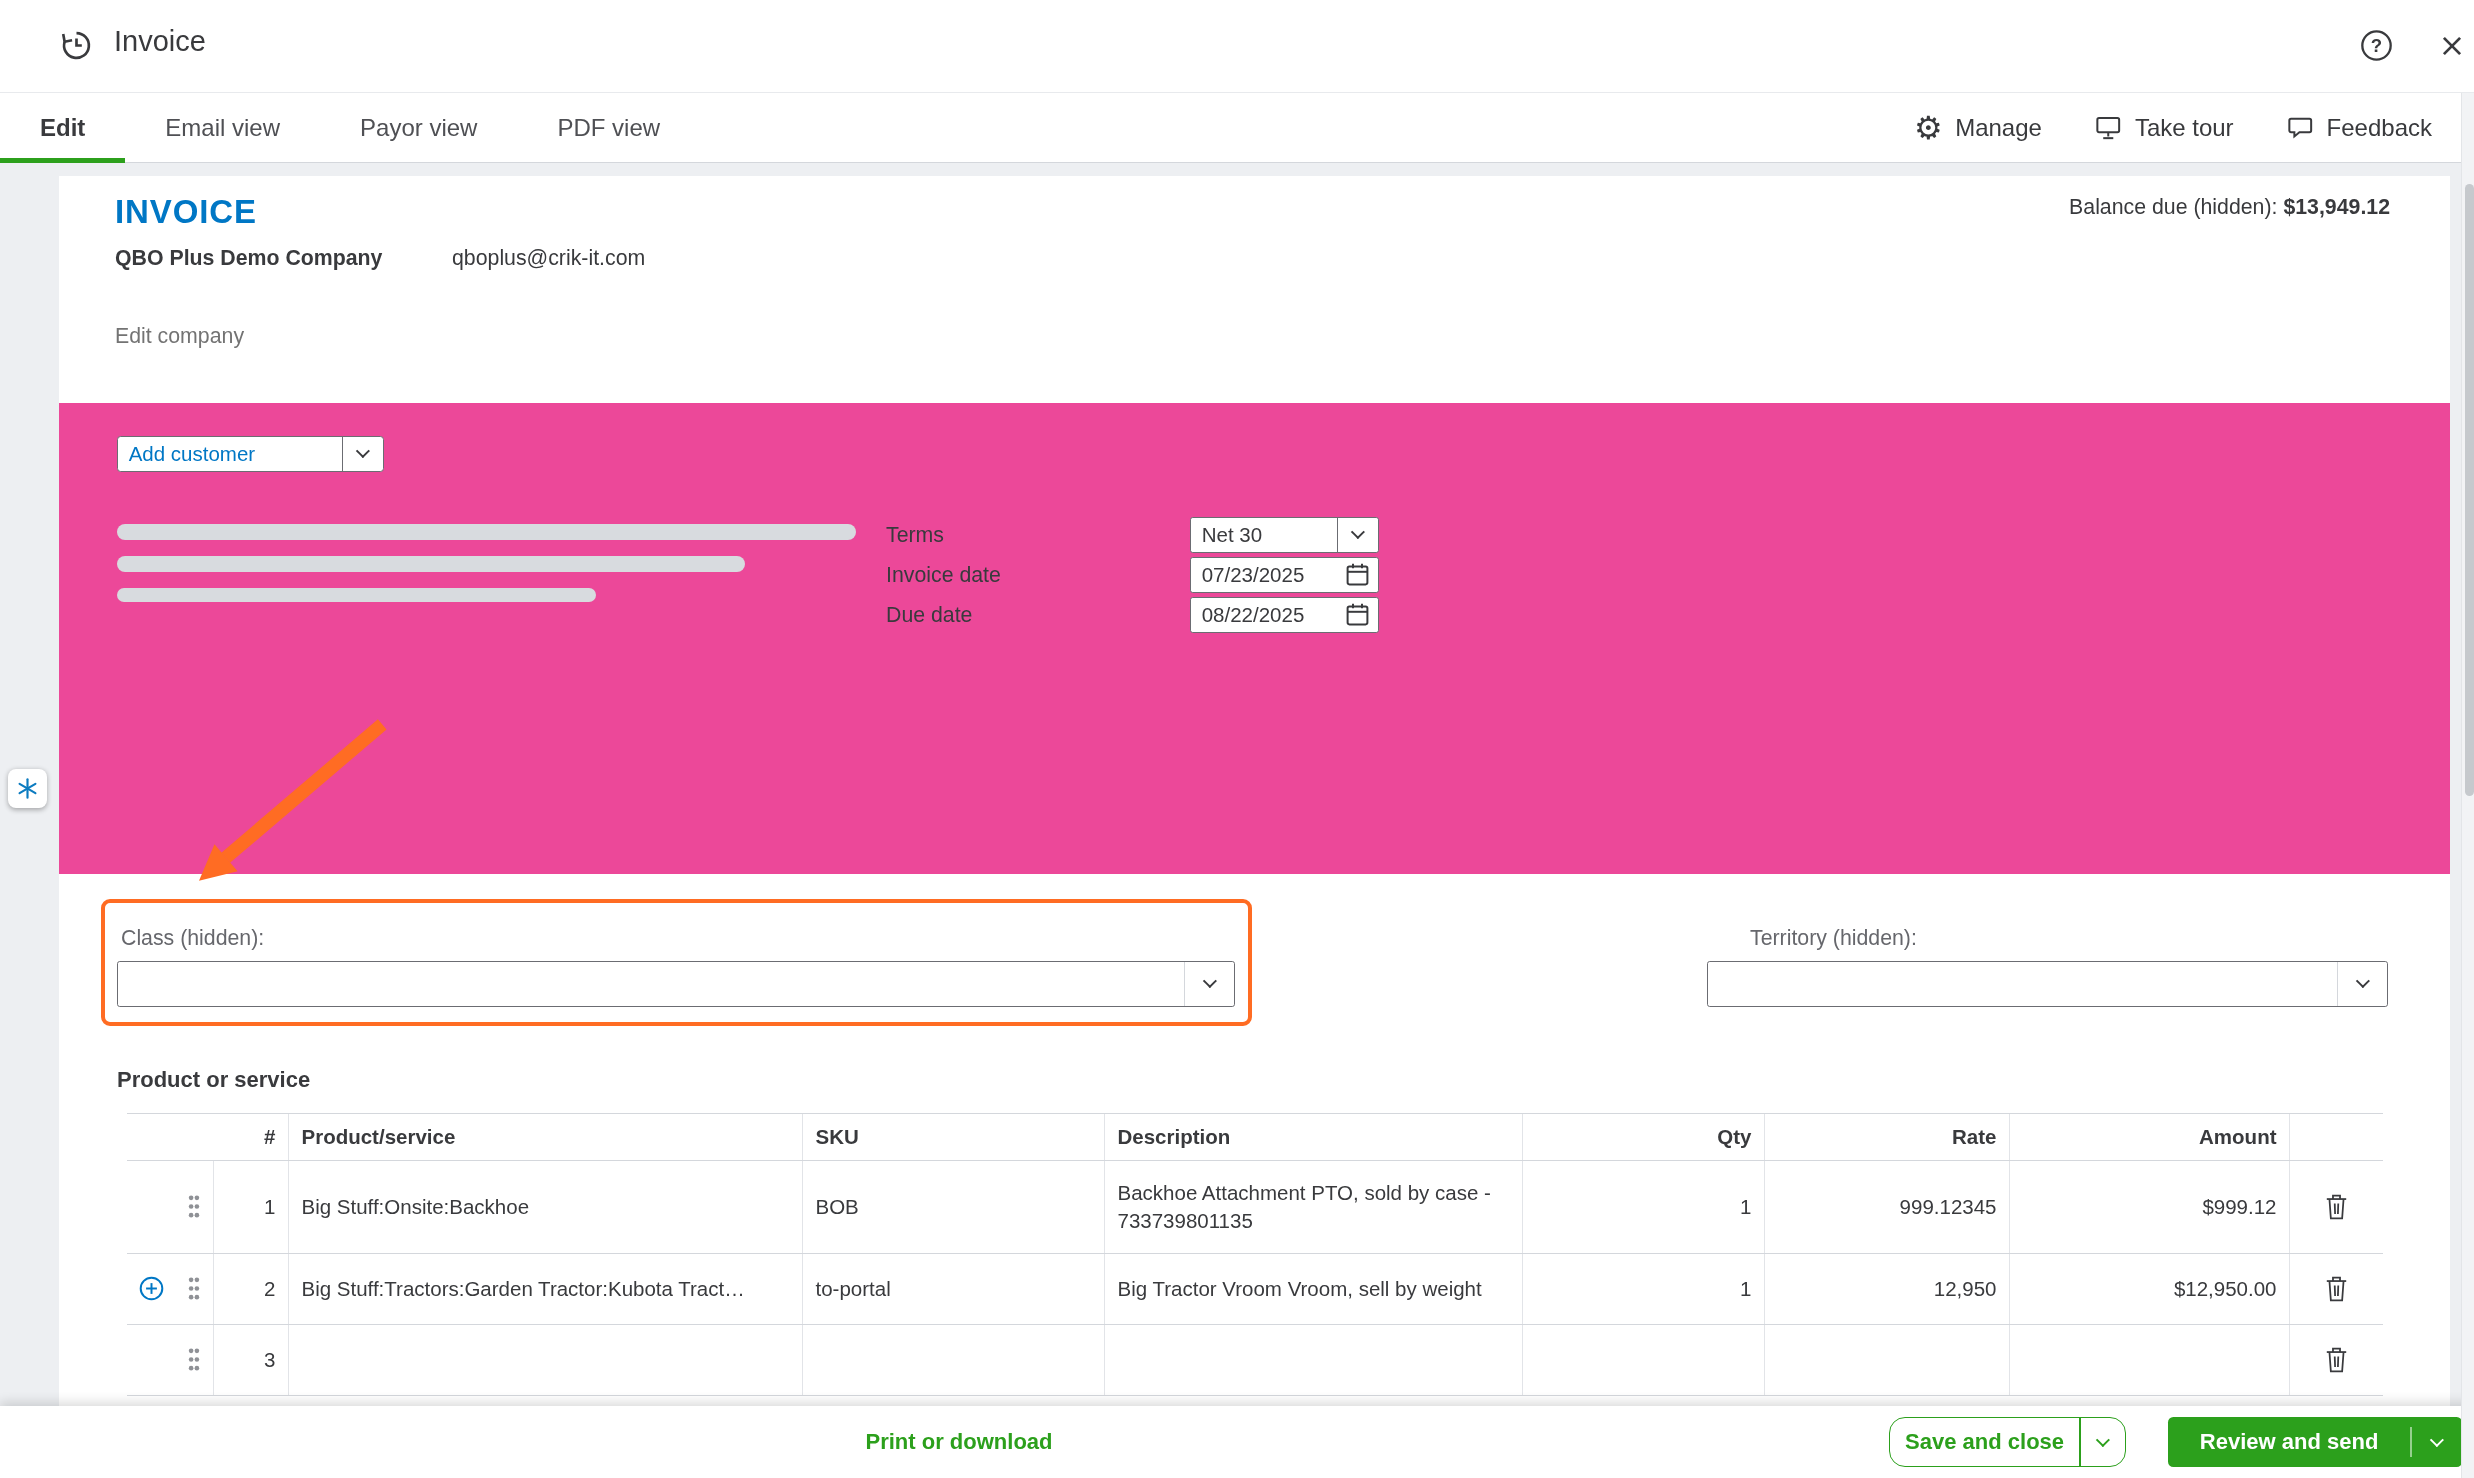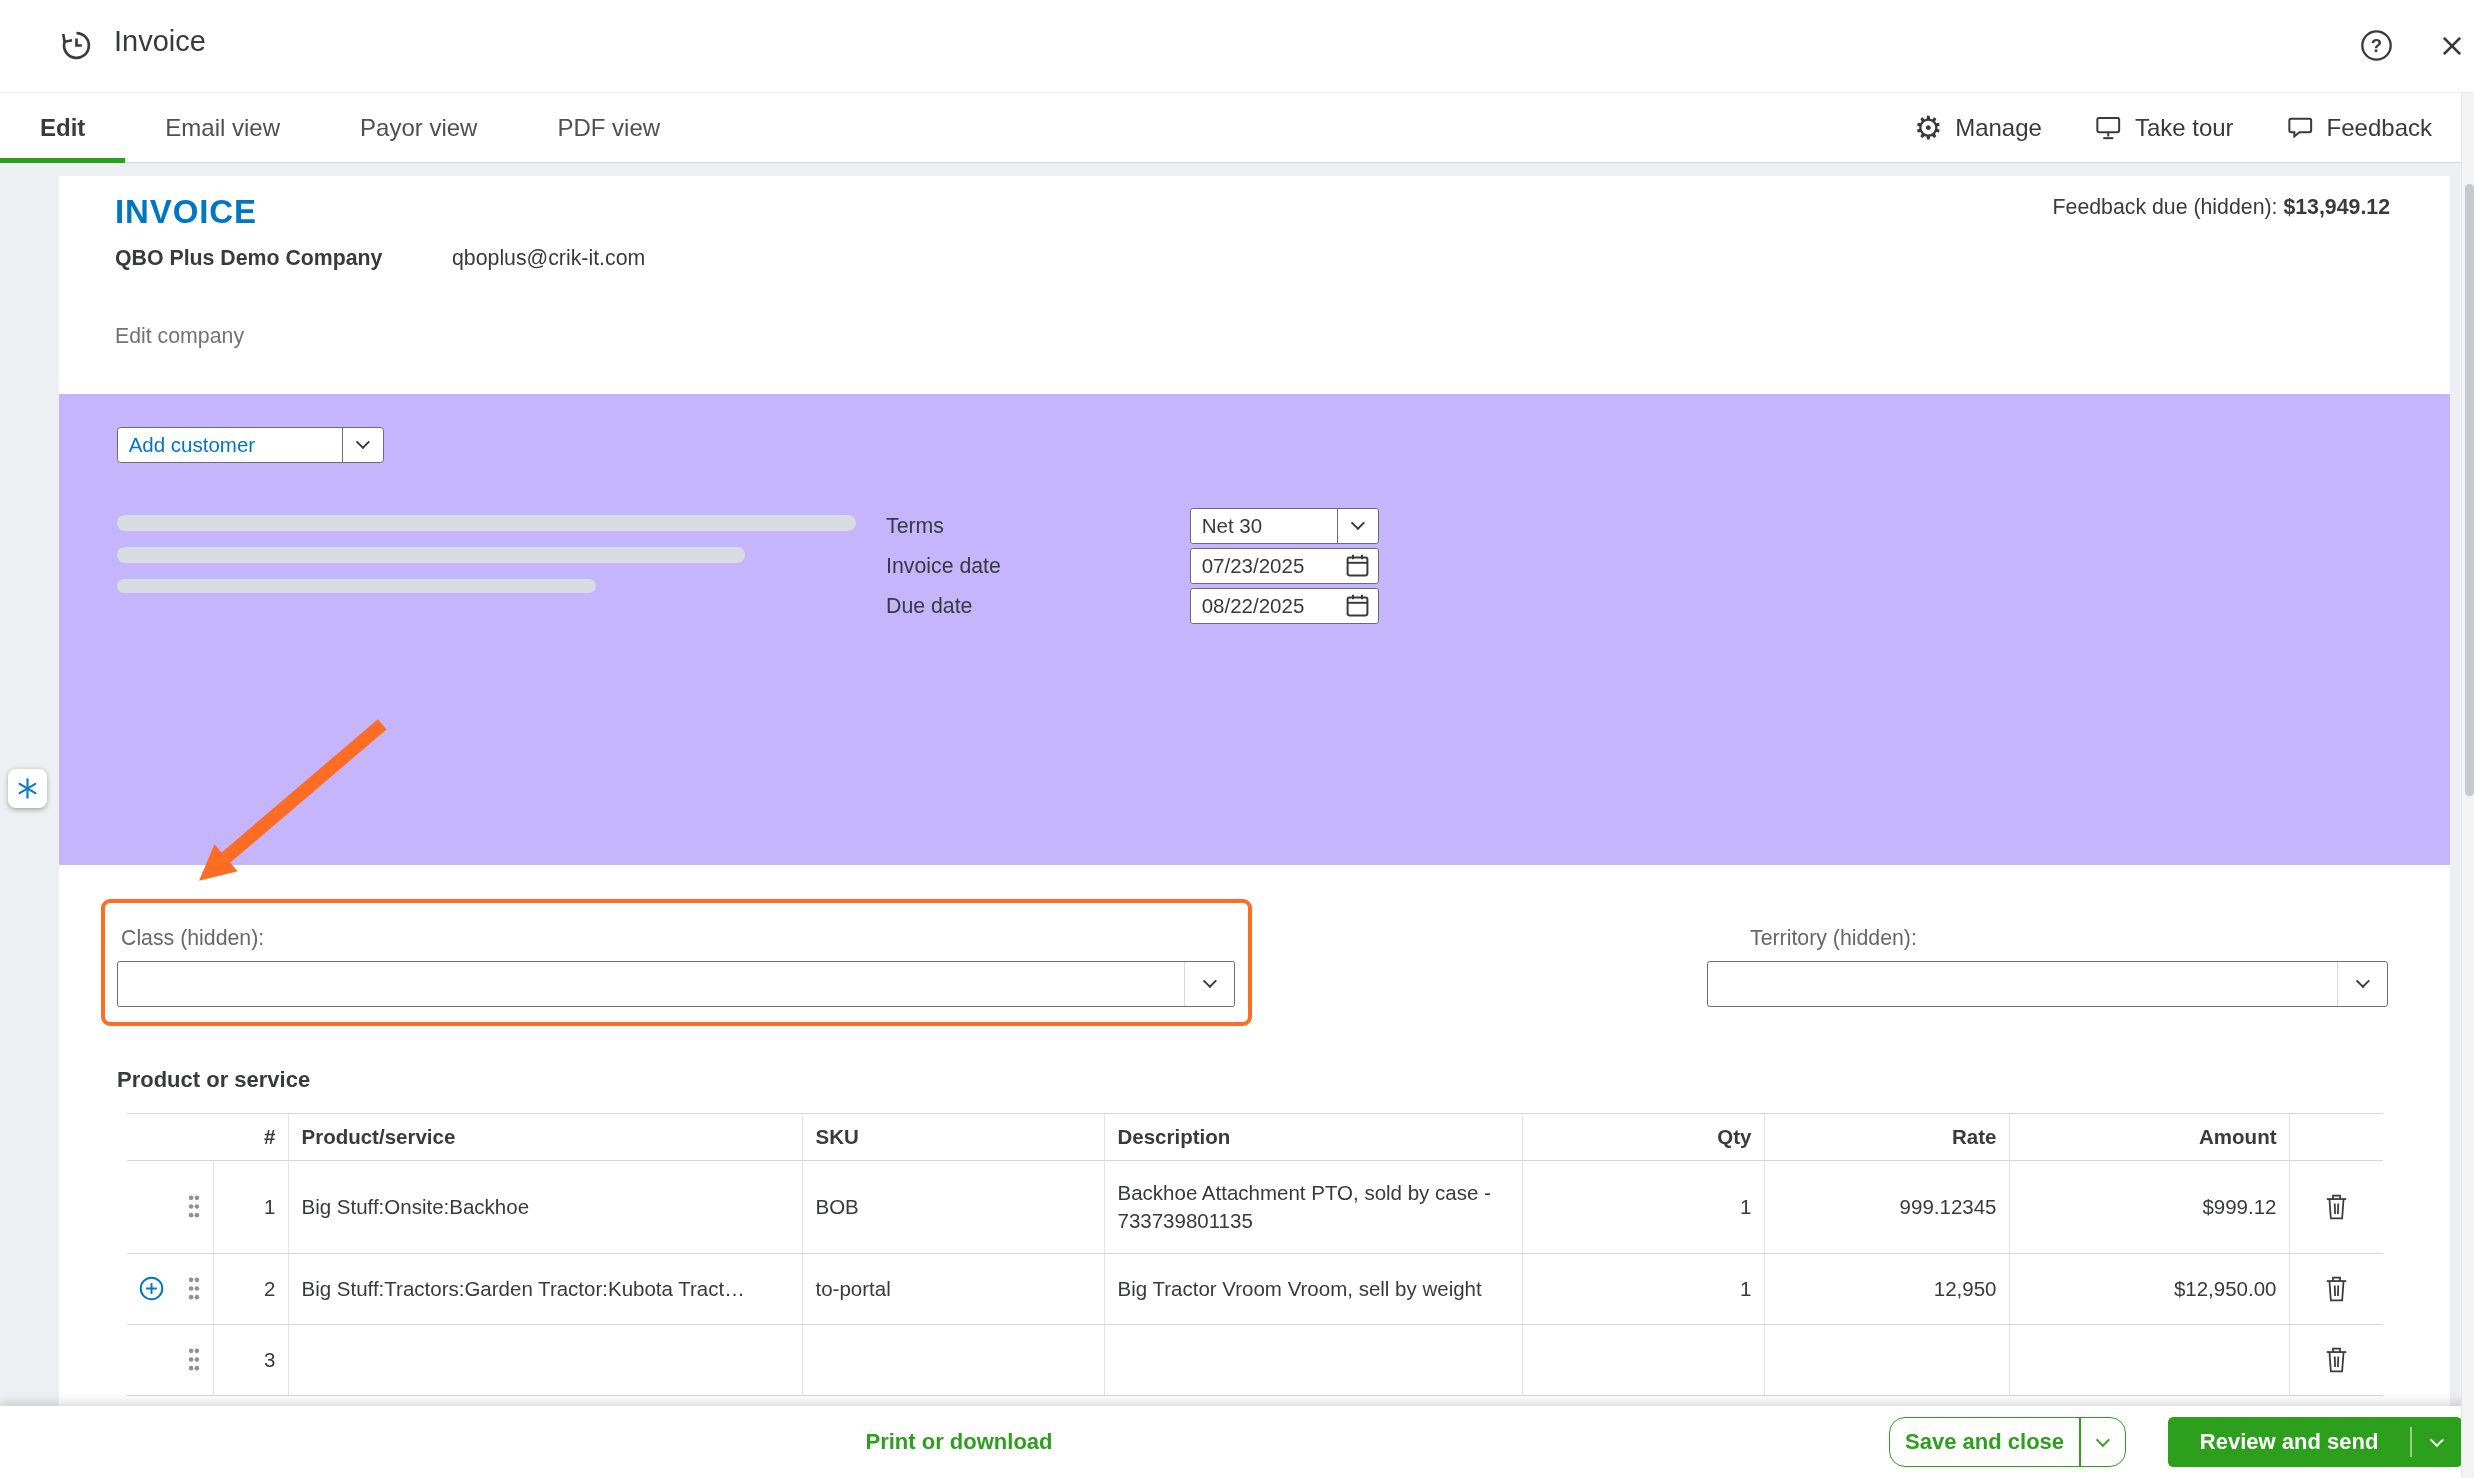--- a/index.html
+++ b/index.html
@@ -33,21 +33,21 @@
   .company-name{position:absolute;left:56px;top:70px;font-size:21.3px;font-weight:700}
   .company-email{position:absolute;left:393px;top:70px;font-size:21.3px}
   .edit-company{position:absolute;left:56px;top:148px;font-size:21.3px;color:#737373;cursor:pointer}
   .balance{position:absolute;right:60px;top:19.6px;font-size:21.3px}
   .balance b{font-weight:700}
   .logo-box{position:absolute;left:1958px;top:68px;width:371px;height:115px;border:1.8px dashed #c2c6cc;border-radius:3.6px;text-align:center;cursor:pointer}
   .logo-add{margin-top:25px;font-size:21.3px;color:#0077c5}
   .logo-max{margin-top:9px;font-size:19.6px;color:#6b6c72}
 
   
-  .blue{position:absolute;left:0;top:218px;width:2391px;height:471px;background:#c4b5fd}
+  .blue{position:absolute;left:0;top:227px;width:2391px;height:471px;background:#ec4899}
   .cust{position:absolute;left:58px;top:33px;width:267px;height:36px;background:#fff;border:0.9px solid #6b6c72;border-radius:3.6px;display:flex;align-items:center;cursor:text}
   .cust-txt{flex:1;padding-left:10.7px;font-size:20.5px;color:#0077c5}
   .sel-btn{width:41px;height:100%;border-left:0.9px solid #6b6c72;display:flex;align-items:center;justify-content:center;cursor:pointer}
   .chev{width:9.8px;height:9.8px;border-right:2.7px solid #393a3d;border-bottom:2.7px solid #393a3d;transform:rotate(45deg);margin-top:-4.4px}
   .skel{position:absolute;left:58px;height:16px;border-radius:8px;background:#d8dbdf}
   .sk1{top:121px;width:739px}
   .sk2{top:153px;width:628px}
   .sk3{top:185px;width:479px;height:14.2px}
   .frow-label{position:absolute;left:827px;font-size:21.3px;line-height:36px;color:#393a3d}
   .lab-terms{top:114px}.lab-inv{top:154px}.lab-due{top:194px}
@@ -174,21 +174,21 @@
     </div>
   </nav>
 
   <main class="workspace">
     <section class="card">
 
       <div class="inv-heading">INVOICE</div>
       <div class="company-name">QBO Plus Demo Company</div>
       <div class="company-email">qboplus@crik-it.com</div>
       <div class="edit-company">Edit company</div>
-      <div class="balance"><span>Feedback due (hidden): </span><b>$13,949.12</b></div>
+      <div class="balance"><span>Balance due (hidden): </span><b>$13,949.12</b></div>
 
       <div class="blue">
         <div class="cust">
           <span class="cust-txt">Add customer</span>
           <span class="sel-btn">
               <i class="chev"></i>
             </span>
         </div>
         <div class="skel sk1"></div>
         <div class="skel sk2"></div>

